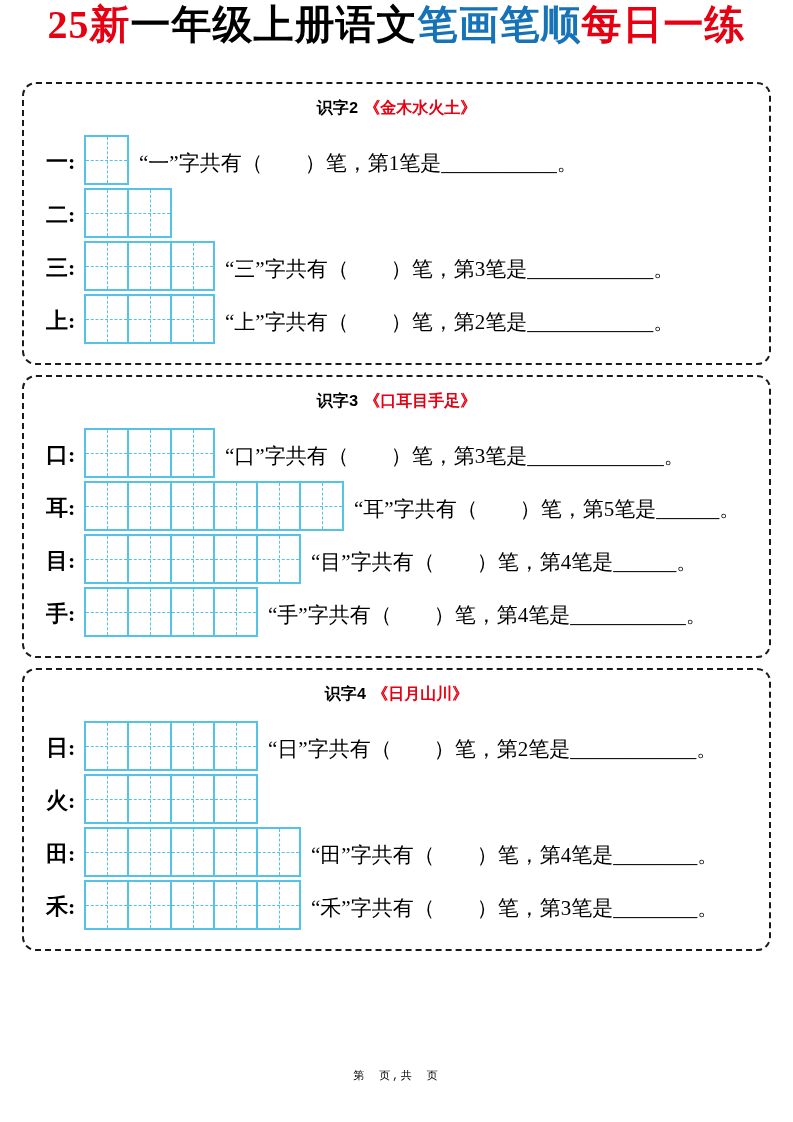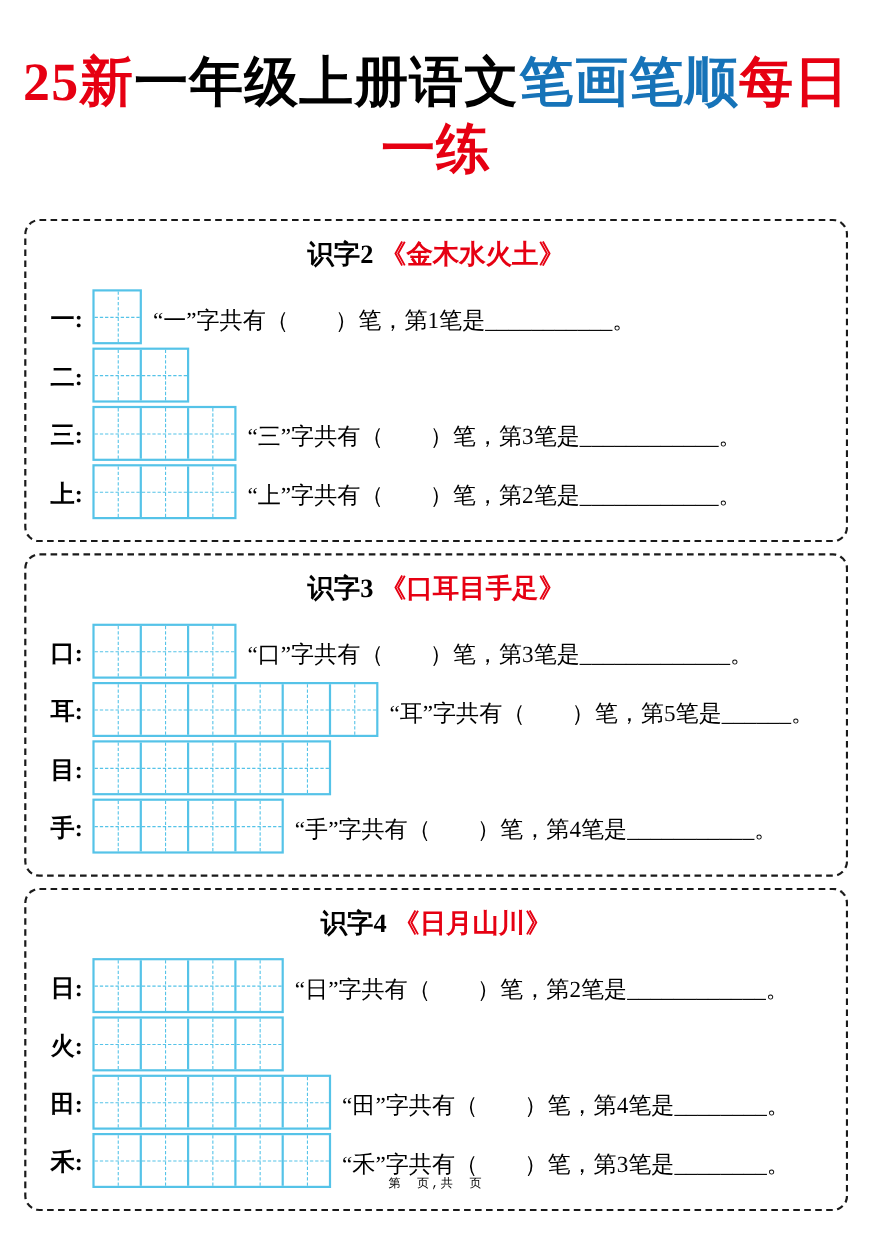--- a/index.html
+++ b/index.html
@@ -6,42 +6,42 @@
   .page{
     position:relative;
     width:793px;height:1122px;
     background:#fff;
     font-family:"Liberation Serif","DejaVu Serif",serif;
     color:#000;
     overflow:hidden;
   }
   .title{
     margin:0;
-    padding-top:44px;
     text-align:center;
-    font-size:49px;
+    font-size:40px;
     font-weight:bold;
     letter-spacing:1px;
     line-height:1.25;
     font-family:"Liberation Serif","DejaVu Serif",serif;
   }
   .title .red{color:var(--red,#e60012);}
   .title .blue{color:var(--blue,#1673b8);}
   .cards{margin-top:32px;}
   .card{
     border:2.5px dashed #1a1a1a;
     border-radius:14px;
     margin:0 22px 10px 22px;
     padding:10px 10px 16px 10px;
   }
   .card-title{
     text-align:center;
-    font-size:24px;
+    font-size:16px;
     font-weight:bold;
     margin:4px 0 16px 0;
+    font-family:Liberation Mono, monospace;
   }
   .card-title .book{color:var(--red,#e60012);margin-left:6px;}
   .row{
     display:flex;
     align-items:flex-end;
     margin-bottom:3px;
     padding-left:12px;
   }
   .char-label{
     font-size:22px;
@@ -154,20 +154,21 @@
       </div>
       <div class="row">
         <span class="char-label">目:</span>
         <div class="strip">
             <div class="cell"></div>
             <div class="cell"></div>
             <div class="cell"></div>
             <div class="cell"></div>
             <div class="cell"></div>
           </div>
+        <span class="question">“目”字共有（　　）笔，第4笔是______。</span>
       </div>
       <div class="row">
         <span class="char-label">手:</span>
         <div class="strip">
             <div class="cell"></div>
             <div class="cell"></div>
             <div class="cell"></div>
             <div class="cell"></div>
           </div>
         <span class="question">“手”字共有（　　）笔，第4笔是___________。</span>

